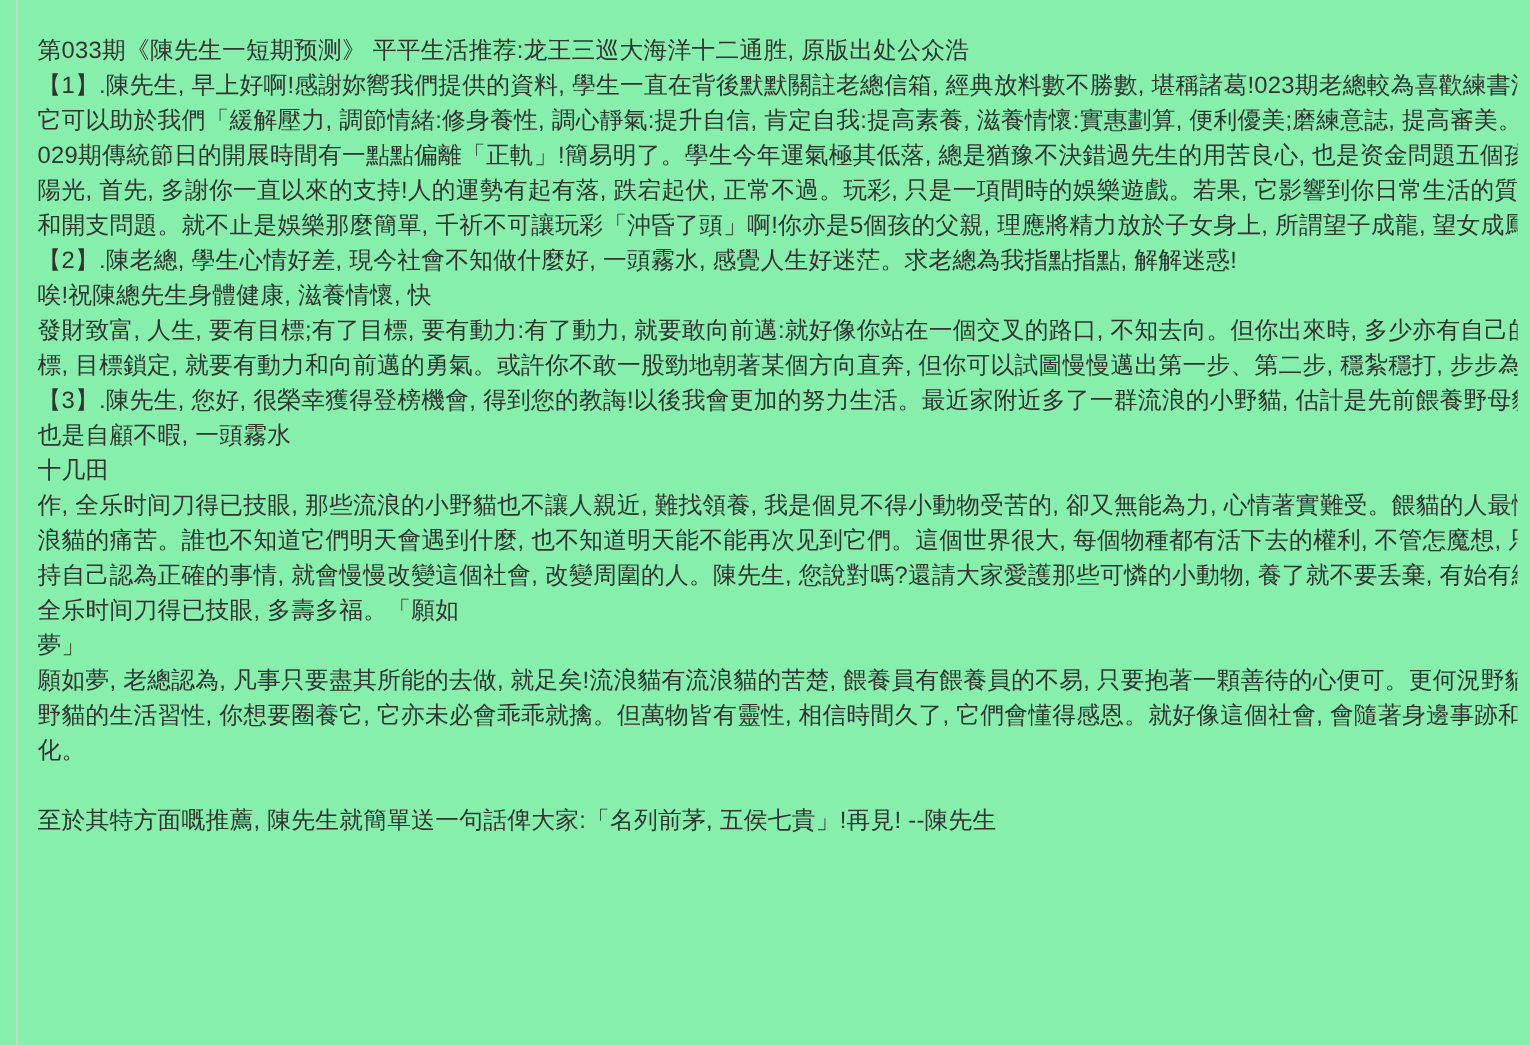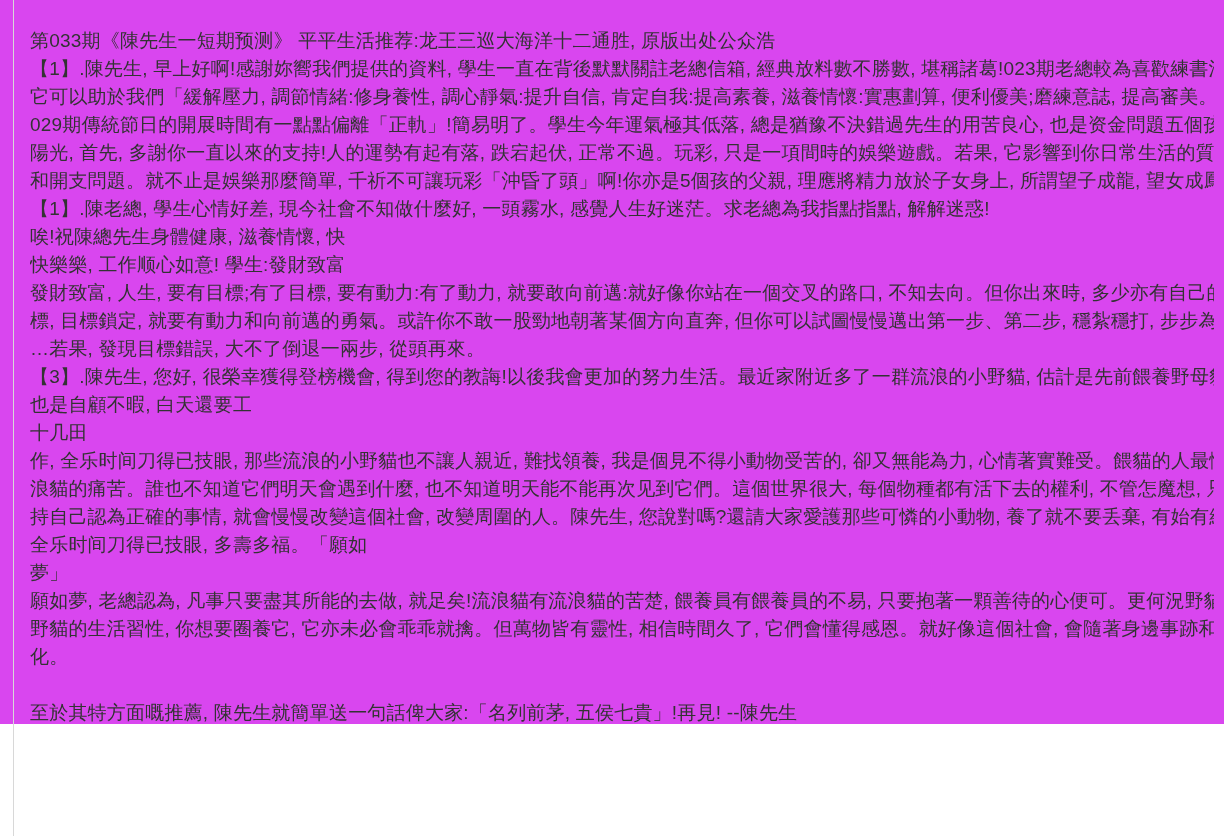--- a/index.html
+++ b/index.html
@@ -6,22 +6,22 @@
     margin: 0;
     padding: 0;
     background: #ffffff;
     width: 1224px;
     height: 836px;
     overflow: hidden;
   }
   .page {
     position: relative;
     width: 1224px;
-    height: 724px;
-    background: #d946ef;
+    height: 836px;
+    background: #86efac;
     font-family: "Liberation Sans", sans-serif;
   }
   .left-rule {
     position: absolute;
     left: 13px;
     top: 0;
     width: 1px;
     height: 836px;
     background: #d8d8d8;
   }
@@ -46,28 +46,26 @@
 
 <div class="page">
   <div class="left-rule"></div>
   <div class="text-block" id="text-block">
       <div class="line">第033期《陳先生一短期预测》 平平生活推荐:龙王三巡大海洋十二通胜, 原版出处公众浩</div>
       <div class="line">【1】.陳先生, 早上好啊!感謝妳嚮我們提供的資料, 學生一直在背後默默關註老總信箱, 經典放料數不勝數, 堪稱諸葛!023期老總較為喜歡練書法。</div>
       <div class="line">它可以助於我們「緩解壓力, 調節情緒:修身養性, 調心靜氣:提升自信, 肯定自我:提高素養, 滋養情懷:實惠劃算, 便利優美;磨練意誌, 提高審美。」!</div>
       <div class="line">029期傳統節日的開展時間有一點點偏離「正軌」!簡易明了。學生今年運氣極其低落, 總是猶豫不決錯過先生的用苦良心, 也是资金問題五個孩子在讀</div>
       <div class="line">陽光, 首先, 多謝你一直以來的支持!人的運勢有起有落, 跌宕起伏, 正常不過。玩彩, 只是一項間時的娛樂遊戲。若果, 它影響到你日常生活的質量</div>
       <div class="line">和開支問題。就不止是娛樂那麼簡單, 千祈不可讓玩彩「沖昏了頭」啊!你亦是5個孩的父親, 理應將精力放於子女身上, 所謂望子成龍, 望女成鳳。希</div>
-      <div class="line">【1】.陳老總, 學生心情好差, 現今社會不知做什麼好, 一頭霧水, 感覺人生好迷茫。求老總為我指點指點, 解解迷惑!</div>
+      <div class="line">【2】.陳老總, 學生心情好差, 現今社會不知做什麼好, 一頭霧水, 感覺人生好迷茫。求老總為我指點指點, 解解迷惑!</div>
       <div class="line">唉!祝陳總先生身體健康, 滋養情懷, 快</div>
-      <div class="line">快樂樂, 工作顺心如意! 學生:發財致富</div>
       <div class="line">發財致富, 人生, 要有目標;有了目標, 要有動力:有了動力, 就要敢向前邁:就好像你站在一個交叉的路口, 不知去向。但你出來時, 多少亦有自己的目</div>
       <div class="line">標, 目標鎖定, 就要有動力和向前邁的勇氣。或許你不敢一股勁地朝著某個方向直奔, 但你可以試圖慢慢邁出第一步、第二步, 穩紮穩打, 步步為營…</div>
-      <div class="line">…若果, 發現目標錯誤, 大不了倒退一兩步, 從頭再來。</div>
       <div class="line">【3】.陳先生, 您好, 很榮幸獲得登榜機會, 得到您的教誨!以後我會更加的努力生活。最近家附近多了一群流浪的小野貓, 估計是先前餵養野母貓生</div>
-      <div class="line">也是自顧不暇, 白天還要工</div>
+      <div class="line">也是自顧不暇, 一頭霧水</div>
       <div class="line">十几田</div>
       <div class="line">作, 全乐时间刀得已技眼, 那些流浪的小野貓也不讓人親近, 難找領養, 我是個見不得小動物受苦的, 卻又無能為力, 心情著實難受。餵貓的人最懂流</div>
       <div class="line">浪貓的痛苦。誰也不知道它們明天會遇到什麼, 也不知道明天能不能再次见到它們。這個世界很大, 每個物種都有活下去的權利, 不管怎魔想, 只要堅</div>
       <div class="line">持自己認為正確的事情, 就會慢慢改變這個社會, 改變周圍的人。陳先生, 您說對嗎?還請大家愛護那些可憐的小動物, 養了就不要丢棄, 有始有終!</div>
       <div class="line">全乐时间刀得已技眼, 多壽多福。「願如</div>
       <div class="line">夢」</div>
       <div class="line">願如夢, 老總認為, 凡事只要盡其所能的去做, 就足矣!流浪貓有流浪貓的苦楚, 餵養員有餵養員的不易, 只要抱著一顆善待的心便可。更何況野貓有</div>
       <div class="line">野貓的生活習性, 你想要圈養它, 它亦未必會乖乖就擒。但萬物皆有靈性, 相信時間久了, 它們會懂得感恩。就好像這個社會, 會隨著身邊事跡和環境</div>
       <div class="line">化。</div>
       <div class="line"></div>

